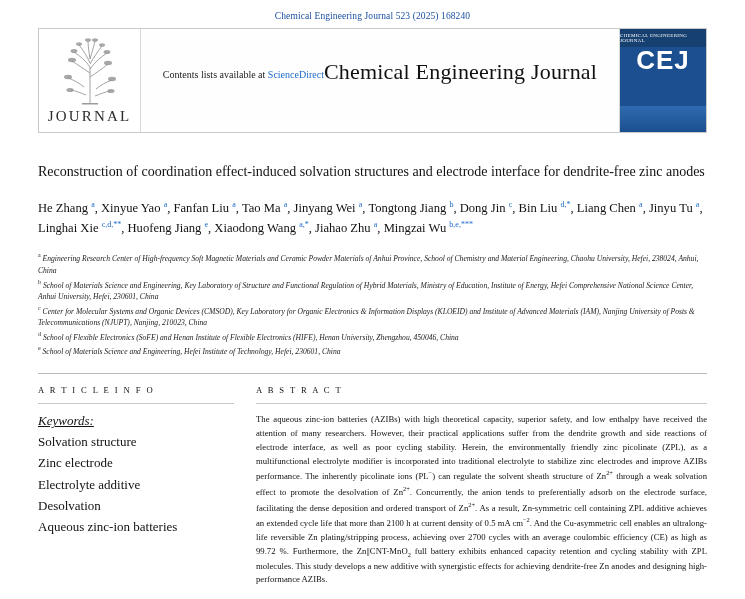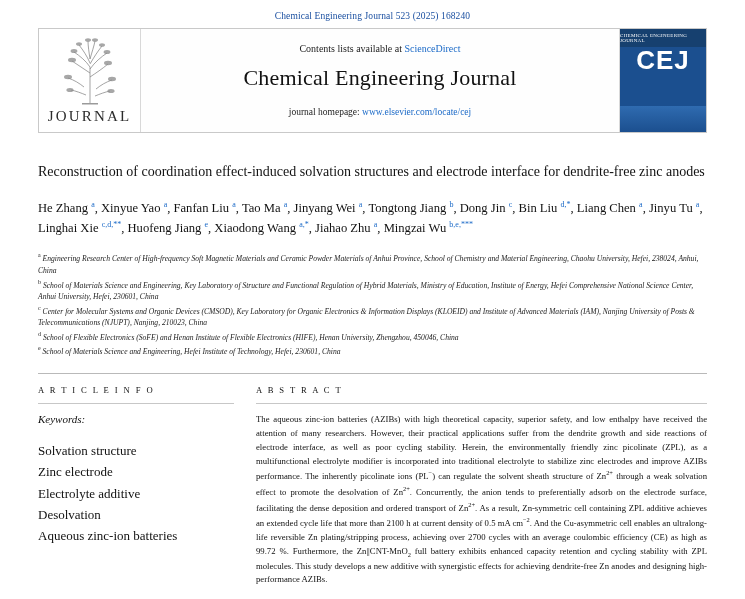--- a/index.html
+++ b/index.html
@@ -53,21 +53,21 @@
   .elsevier-word {
     font-family: "Liberation Serif", serif;
     font-size: 15px;
     letter-spacing: 2.2px;
     color: #2b2b2b;
     margin-top: 1px;
   }
   .mast-center {
     flex: 1;
     display: flex;
-    flex-direction: column;
+    flex-direction: row;
     align-items: center;
     justify-content: center;
     padding: 4px 0 6px 0;
     background: #fefefe;
   }
   .contents-line {
     font-size: 10px;
     color: #222;
     margin-bottom: 11px;
   }
@@ -193,24 +193,25 @@
     letter-spacing: 1.9px;
     color: #111;
     font-family: "Liberation Serif", serif;
     margin-bottom: 8px;
   }
   .rule-thin {
     border-top: 1px solid #c7c7c7;
     margin-bottom: 9px;
   }
   .kw-title {
-    font-size: 11px;
+    font-size: 13px;
     font-style: italic;
     color: #111;
-    margin-bottom: 15px;
+    margin-bottom: 2px;
+    text-decoration: underline;
   }
   .kw-list {
     font-size: 13px;
     line-height: 1.62;
     color: #111;
   }
   .abstract-text {
     font-size: 8.7px;
     line-height: 1.58;
     text-align: justify;
@@ -264,23 +265,20 @@
         <path d="M34 70 L50 70 L50 71.5 L34 71.5 Z" fill="#9a9a9a"></path>
       </svg>
       <div class="elsevier-word">JOURNAL</div>
     </div>
 
     <div class="mast-center">
       <div class="contents-line">
         <span>Contents lists available at </span><span class="sd">ScienceDirect</span>
       </div>
       <div class="journal-title">Chemical Engineering Journal</div>
-      <div class="homepage-line">
-        <span>journal homepage: </span><span class="url">www.elsevier.com/locate/cej</span>
-      </div>
     </div>
 
     <div class="mast-right">
       <div class="cej-cover-top">CHEMICAL ENGINEERING JOURNAL</div>
       <div class="cej-big">CEJ</div>
       <div class="cej-sub">CHEMICAL ENGINEERING JOURNAL</div>
       <div class="cej-strip"></div>
     </div>
   </div>
 

